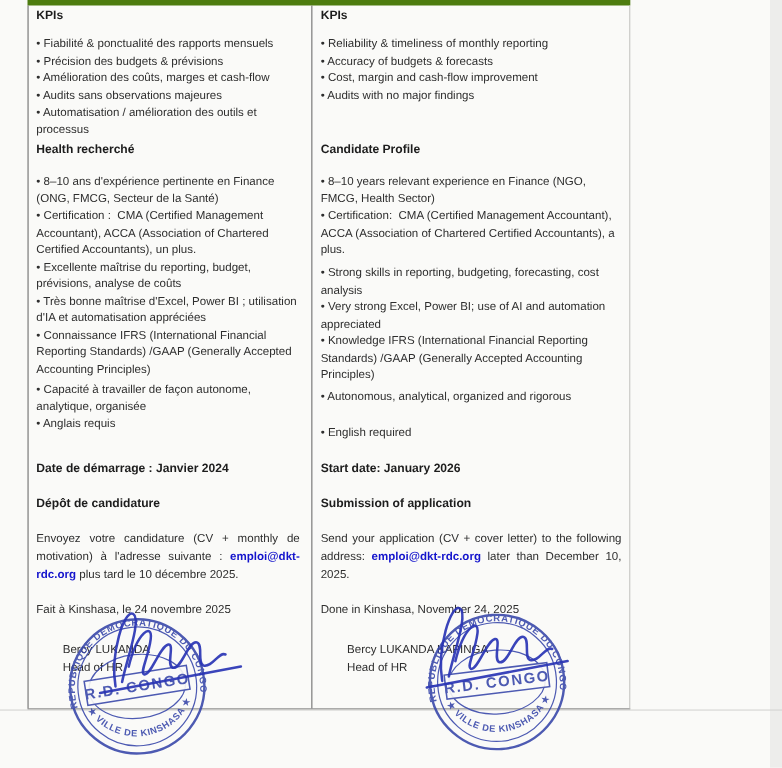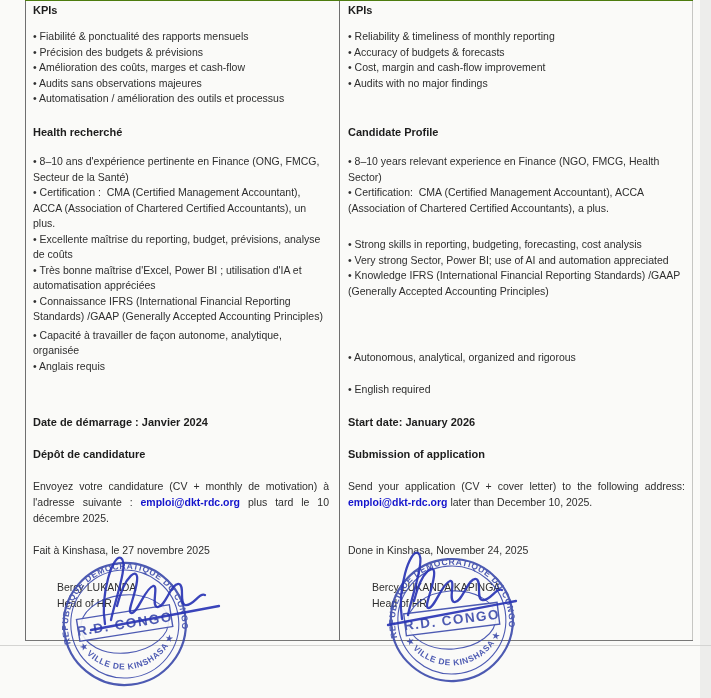--- a/index.html
+++ b/index.html
@@ -5,22 +5,22 @@
   html,body{margin:0;padding:0;}
   body{
     width:711px;height:698px;overflow:hidden;position:relative;
     background:#fafaf8;
     font-family:"Liberation Sans","DejaVu Sans",sans-serif;
     color:#2e2e2e;
     -webkit-font-smoothing:antialiased;
   }
   .scan-edge{position:absolute;top:0;right:0;width:11px;height:698px;background:#ededeb;}
   .doc-table{
-    position:absolute;left:25px;top:0;width:668px;height:639px;
-    border-top:1px solid #4d7c0f;border-bottom:1px solid #777;
+    position:absolute;left:25px;top:0;width:548px;height:639px;
+    border-top:5px solid #4d7c0f;border-bottom:1px solid #777;
     display:flex;
   }
   .cell{position:relative;box-sizing:border-box;font-size:10.5px;line-height:15.5px;}
   .cell-left{width:315px;border-left:1px solid #6f6f6f;border-right:1px solid #6f6f6f;}
   .cell-right{width:353px;border-right:1px solid #c6c6c3;}
   .blk{position:absolute;}
   .cell-left .blk{left:7px;right:10px;}
   .cell-right .blk{left:8px;right:7px;}
   .hdr{font-weight:bold;color:#1d1d1d;font-size:11px;}
   .li{white-space:pre-wrap;}
@@ -56,41 +56,41 @@
       <div class="li">• Très bonne maîtrise d'Excel, Power BI ; utilisation d'IA et automatisation appréciées</div>
       <div class="li">• Connaissance IFRS (International Financial Reporting Standards) /GAAP (Generally Accepted Accounting Principles)</div>
       <div class="li gap-top">• Capacité à travailler de façon autonome, analytique, organisée</div>
       <div class="li">• Anglais requis</div>
     </div>
     <div class="blk hdr" style="top:414px">Date de démarrage : Janvier 2024</div>
     <div class="blk hdr" style="top:446px">Dépôt de candidature</div>
     <div class="blk para" style="top:478px">
       <span>Envoyez votre candidature (CV + monthly de motivation) à l'adresse suivante : </span><a href="#" class="email" style="color:#1414cc">emploi@dkt-rdc.org</a><span> plus tard le 10 décembre 2025.</span>
     </div>
-    <div class="blk" style="top:542px">Fait à Kinshasa, le 27 novembre 2025</div>
+    <div class="blk" style="top:542px">Fait à Kinshasa, le 24 novembre 2025</div>
     <div class="blk name-line" style="top:578px">Bercy LUKANDA</div>
     <div class="blk name-line" style="top:594px">Head of HR</div>
   </div>
 
   <div class="cell cell-right">
     <div class="blk hdr" style="top:2px">KPIs</div>
     <div class="blk" style="top:28px">
       <div class="li">• Reliability &amp; timeliness of monthly reporting</div>
       <div class="li">• Accuracy of budgets &amp; forecasts</div>
       <div class="li">• Cost, margin and cash-flow improvement</div>
       <div class="li">• Audits with no major findings</div>
     </div>
     <div class="blk hdr" style="top:124px">Candidate Profile</div>
     <div class="blk" style="top:153px">
       <div class="li">• 8–10 years relevant experience en Finance (NGO, FMCG, Health Sector)</div>
       <div class="li">• Certification:  CMA (Certified Management Accountant), ACCA (Association of Chartered Certified Accountants), a plus.</div>
     </div>
     <div class="blk" style="top:236px">
       <div class="li">• Strong skills in reporting, budgeting, forecasting, cost analysis</div>
-      <div class="li">• Very strong Sector, Power BI; use of AI and automation appreciated</div>
+      <div class="li">• Very strong Excel, Power BI; use of AI and automation appreciated</div>
       <div class="li">• Knowledge IFRS (International Financial Reporting Standards) /GAAP (Generally Accepted Accounting Principles)</div>
     </div>
     <div class="blk li" style="top:349px">• Autonomous, analytical, organized and rigorous</div>
     <div class="blk li" style="top:381px">• English required</div>
     <div class="blk hdr" style="top:414px">Start date: January 2026</div>
     <div class="blk hdr" style="top:446px">Submission of application</div>
     <div class="blk para" style="top:478px">
       <span>Send your application (CV + cover letter) to the following address: </span><a href="#" class="email" style="color:#1414cc">emploi@dkt-rdc.org</a><span> later than December 10, 2025.</span>
     </div>
     <div class="blk" style="top:542px">Done in Kinshasa, November 24, 2025</div>

